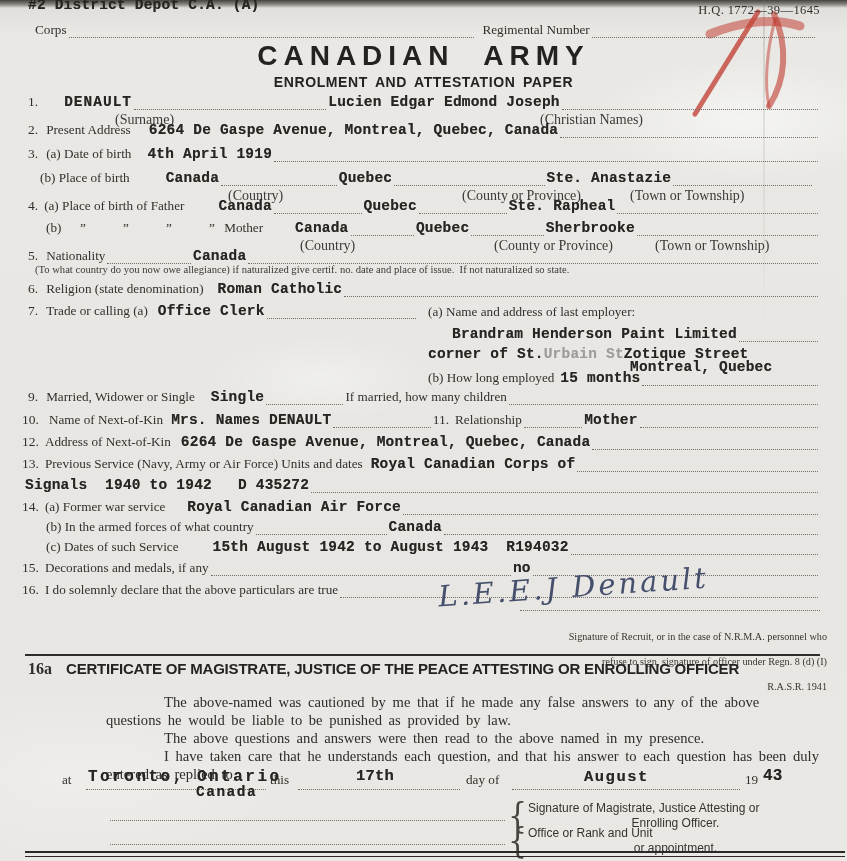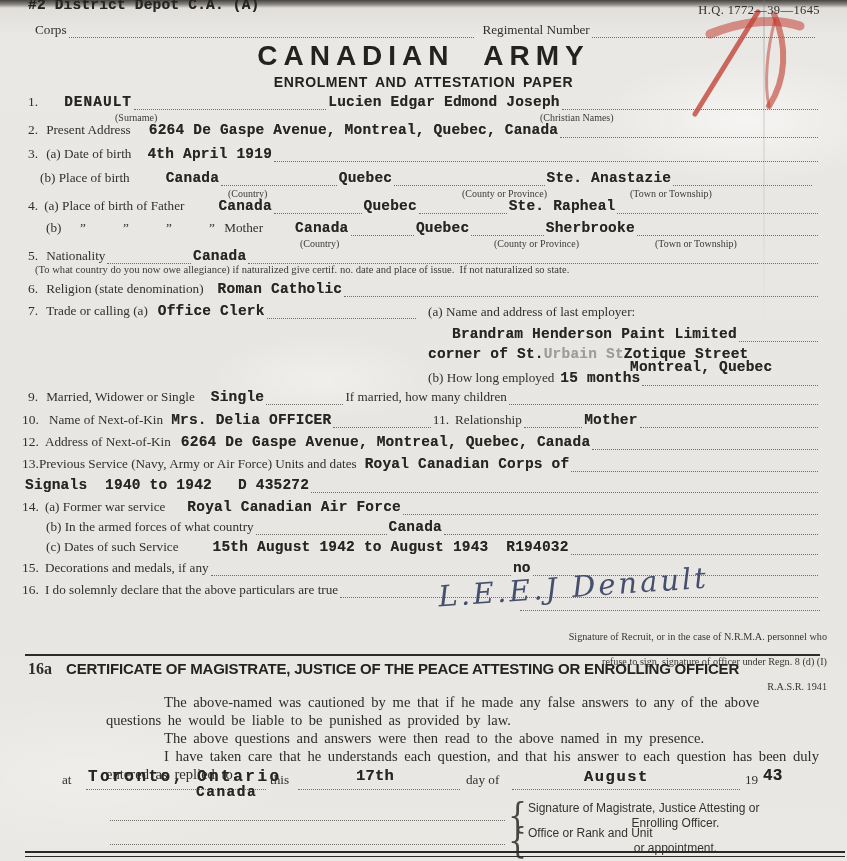--- a/index.html
+++ b/index.html
@@ -17,21 +17,21 @@
   .fold-v{position:absolute;top:0;width:2px;height:330px;
     background:linear-gradient(180deg,rgba(120,118,112,.25),rgba(120,118,112,0));}
   .row{position:absolute;display:flex;align-items:baseline;}
   .pr{font-family:"Liberation Serif",serif;font-size:13.2px;color:#32302c;white-space:pre;}
   .num{font-family:"Liberation Serif",serif;font-size:13.5px;color:#32302c;white-space:pre;}
   .tw{font-family:"Liberation Mono","DejaVu Sans Mono",monospace;font-weight:700;
       font-size:14.5px;color:#272522;white-space:pre;letter-spacing:.2px;
       text-shadow:0 0 .6px rgba(35,32,28,.5);}
   .faded{opacity:.38;}
   .dots{align-self:flex-end;height:3px;border-bottom:1.6px dotted #716f68;margin:0 2px;}
-  .cap{position:absolute;font-family:"Liberation Serif",serif;font-size:10px;color:#3c3a36;white-space:pre;}
+  .cap{position:absolute;font-family:"Liberation Serif",serif;font-size:14px;color:#3c3a36;white-space:pre;}
   .note{font-family:"Liberation Serif",serif;font-size:10.6px;color:#3a3834;white-space:pre;}
   .title{position:absolute;left:0;width:847px;text-align:center;
     font-family:"Liberation Sans",sans-serif;font-weight:700;color:#232220;}
   .t-main{top:40px;font-size:28px;letter-spacing:6px;word-spacing:16px;}
   .t-sub{top:74px;font-size:14px;letter-spacing:.6px;word-spacing:3px;}
   .rule{position:absolute;border-top:2px solid #2d2c29;}
   .rule-bottom{position:absolute;height:3px;border-top:2.5px solid #2a2927;border-bottom:1.5px solid #2a2927;}
   .hq{font-size:12.5px;letter-spacing:.4px;}
   .head16a{position:absolute;display:flex;align-items:baseline;}
   .head16a .lbl{font-family:"Liberation Serif",serif;font-weight:700;font-size:16px;}
@@ -187,39 +187,39 @@
     <span class="pr" style="margin-left:8px;">Married, Widower or Single</span>
     <span class="tw" style="margin-left:16px;">Single</span>
     <span class="dots" style="flex:.25;"></span>
     <span class="pr">If married, how many children</span>
     <span class="dots" style="flex:1;"></span>
   </div>
 
   <div class="row" style="left:22px;top:412px;width:798px;">
     <span class="num">10.</span>
     <span class="pr" style="margin-left:10px;">Name of Next-of-Kin</span>
-    <span class="tw" style="margin-left:8px;">Mrs. Delia OFFICER</span>
+    <span class="tw" style="margin-left:8px;">Mrs. Names DENAULT</span>
     <span class="dots" style="flex:.3;"></span>
     <span class="num">11.</span>
     <span class="pr" style="margin-left:6px;">Relationship</span>
     <span class="dots" style="flex:.18;"></span>
     <span class="tw">Mother</span>
     <span class="dots" style="flex:.55;"></span>
   </div>
 
   <div class="row" style="left:22px;top:434px;width:798px;">
     <span class="num">12.</span>
     <span class="pr" style="margin-left:6px;">Address of Next-of-Kin</span>
     <span class="tw" style="margin-left:10px;">6264 De Gaspe Avenue, Montreal, Quebec, Canada</span>
     <span class="dots" style="flex:1;"></span>
   </div>
 
   <div class="row" style="left:22px;top:456px;width:798px;">
     <span class="num">13.</span>
-    <span class="pr" style="">Previous Service (Navy, Army or Air Force) Units and dates</span>
+    <span class="pr" style="margin-left:6px;">Previous Service (Navy, Army or Air Force) Units and dates</span>
     <span class="tw" style="margin-left:8px;">Royal Canadian Corps of</span>
     <span class="dots" style="flex:1;"></span>
   </div>
   <div class="row" style="left:25px;top:477px;width:795px;">
     <span class="tw">Signals  1940 to 1942</span>
     <span class="tw" style="margin-left:26px;">D 435272</span>
     <span class="dots" style="flex:1;"></span>
   </div>
 
   <div class="row" style="left:22px;top:499px;width:798px;">

